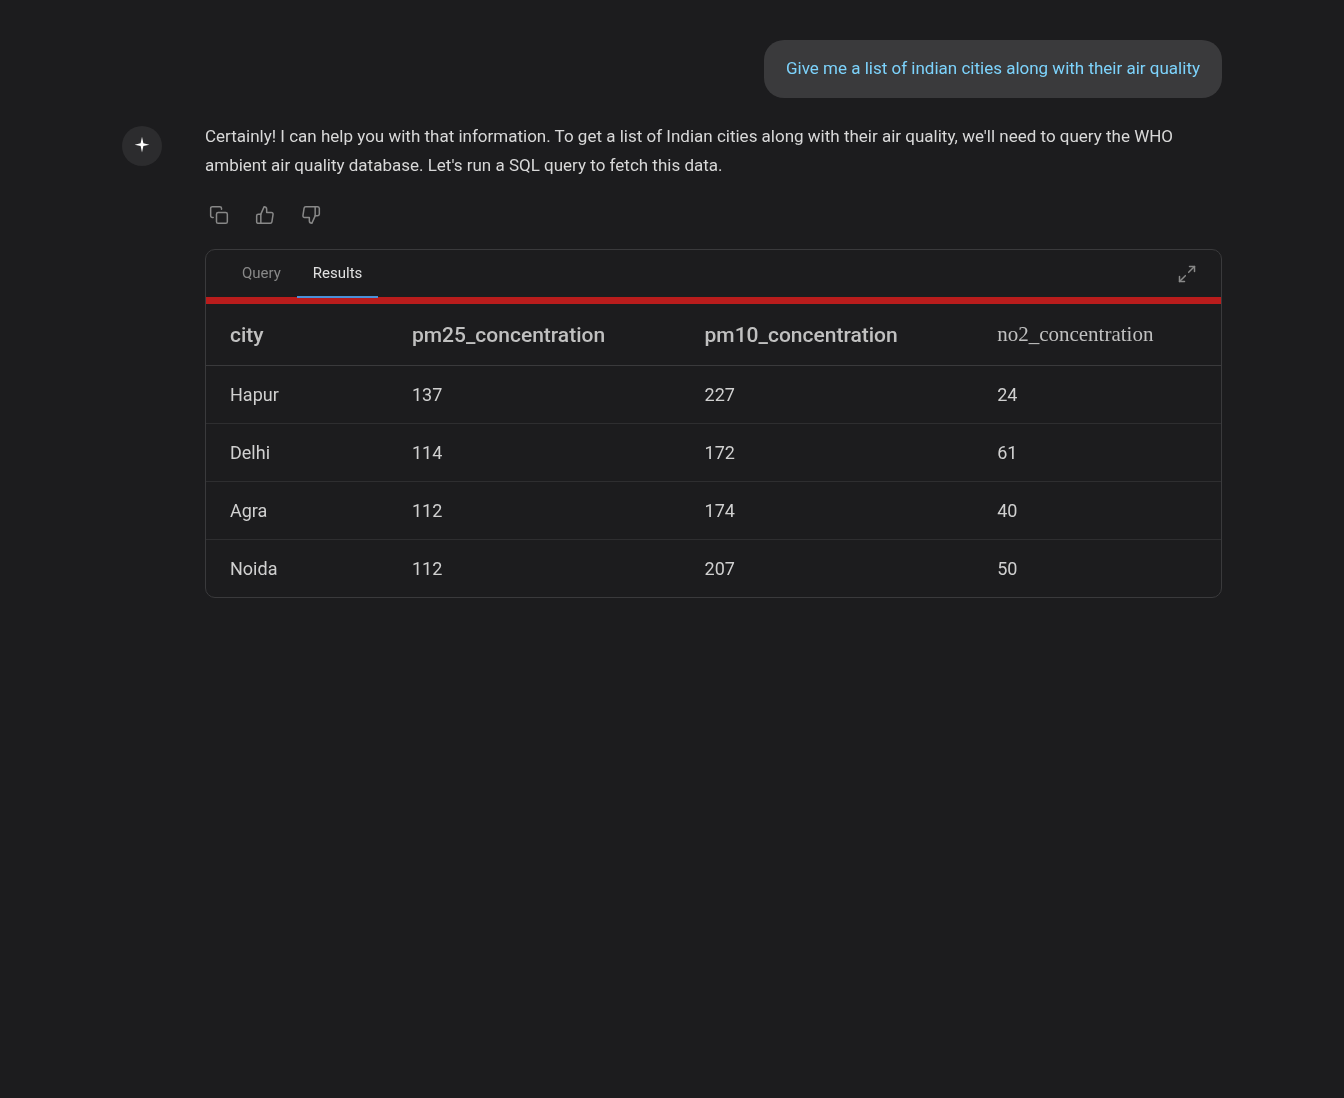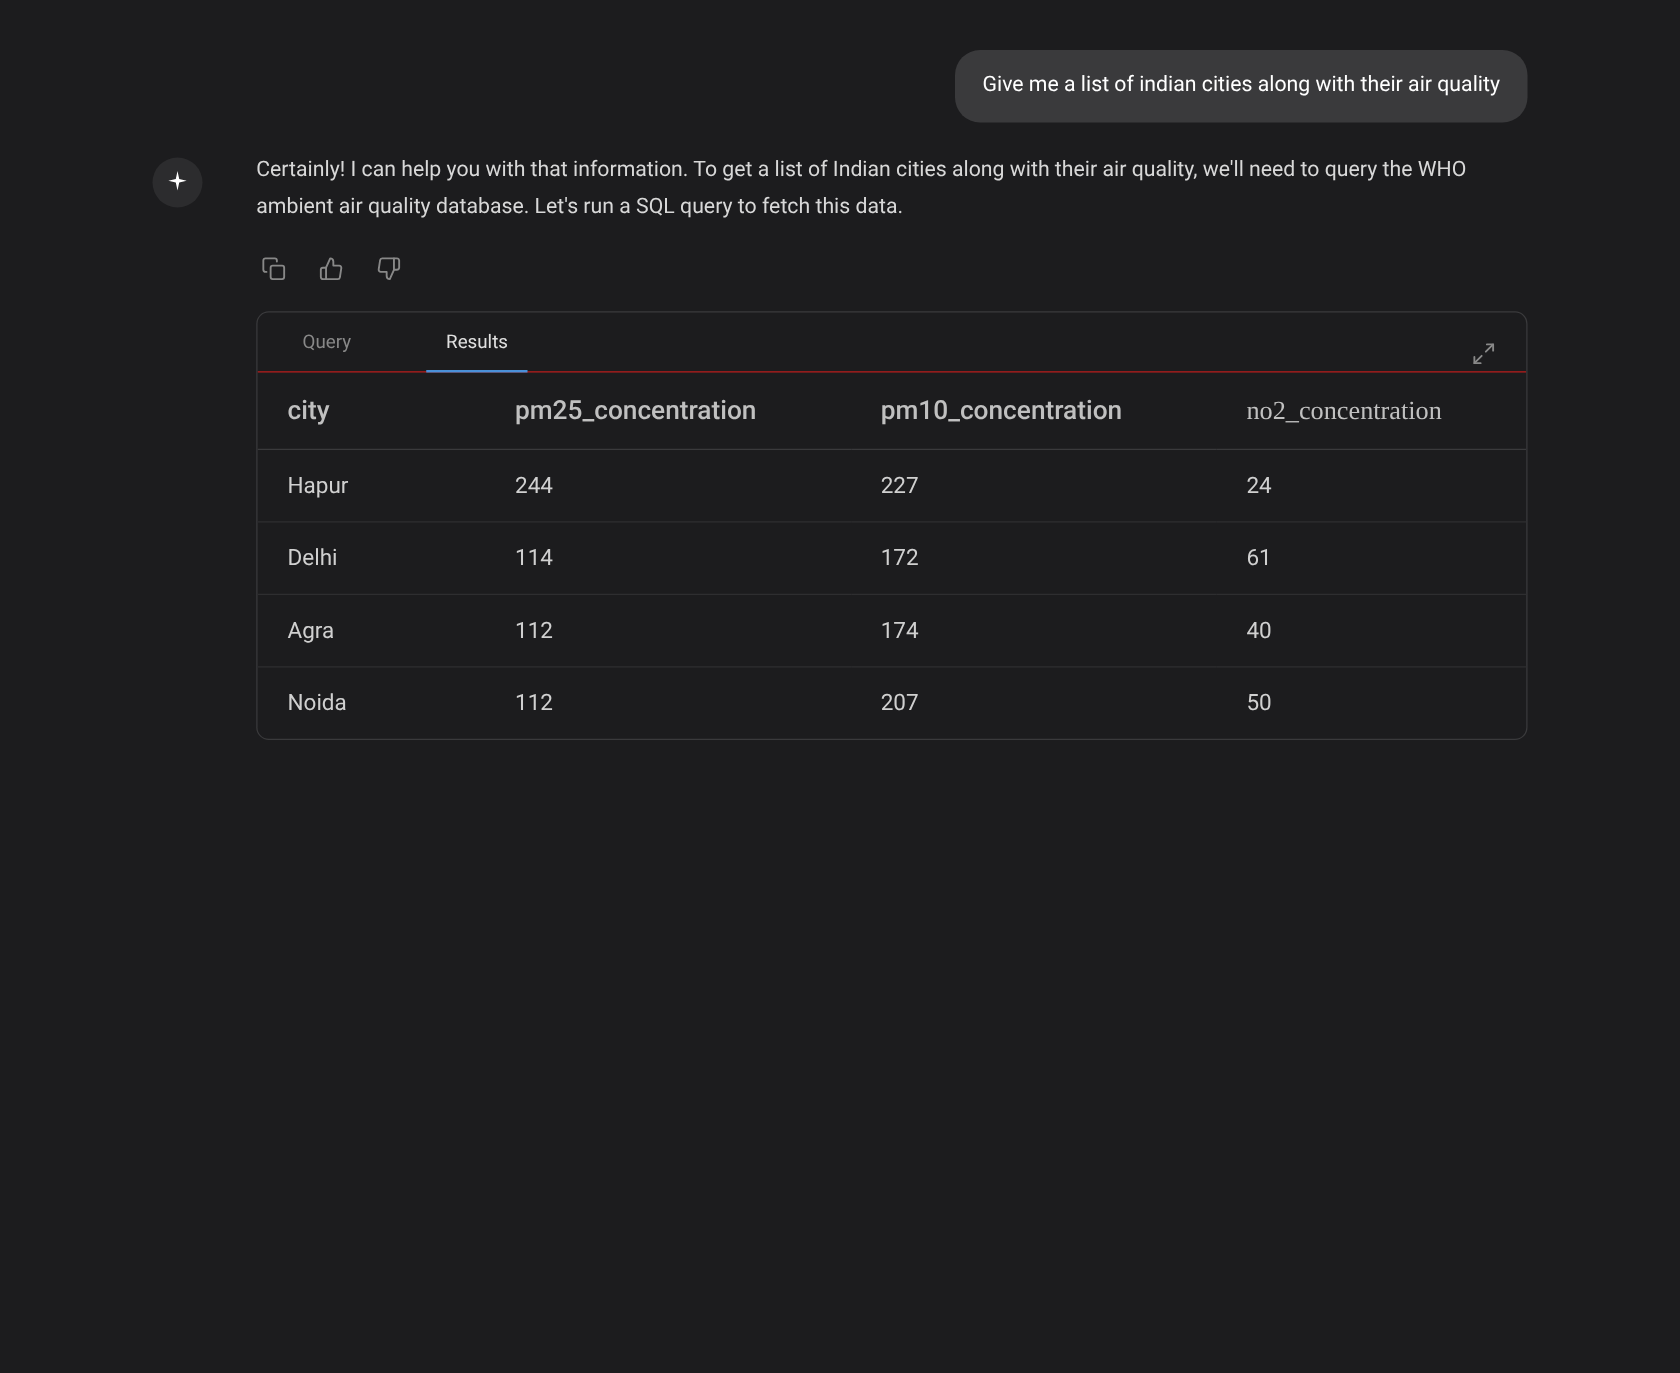--- a/index.html
+++ b/index.html
@@ -29,21 +29,21 @@
     }
 
     
     .user-message-row {
       display: flex;
       justify-content: flex-end;
     }
 
     .user-bubble {
       background-color: #3a3a3c;
-      color: #ffffff;
+      color: #7dd3fc;
       border-radius: 20px;
       padding: 16px 22px;
       max-width: 680px;
       font-size: 17px;
       line-height: 1.5;
     }
 
     
     .assistant-message-row {
       display: flex;
@@ -111,25 +111,24 @@
     
     .results-panel {
       background-color: #1c1c1e;
       border: 1px solid #3a3a3c;
       border-radius: 10px;
       overflow: hidden;
     }
 
     .panel-tabs {
       display: flex;
-      align-items: flex-end;
+      align-items: center;
       padding: 0 20px;
-      border-bottom: 1px solid #b91c1c;
+      border-bottom: 7px solid #b91c1c;
       position: relative;
-      gap: 44px;
     }
 
     .tab-item {
       padding: 14px 16px;
       font-size: 15px;
       cursor: pointer;
       color: #888;
       border-bottom: 2px solid transparent;
       margin-bottom: -1px;
     }
@@ -255,21 +254,21 @@
             <tr>
               <th class="col-city">city</th>
               <th class="col-pm25">pm25_concentration</th>
               <th class="col-pm10">pm10_concentration</th>
               <th class="col-no2">no2_concentration</th>
             </tr>
           </thead>
           <tbody id="table-body">
           <tr>
                 <td>Hapur</td>
-                <td>244</td>
+                <td>137</td>
                 <td>227</td>
                 <td>24</td>
               </tr>
               <tr>
                 <td>Delhi</td>
                 <td>114</td>
                 <td>172</td>
                 <td>61</td>
               </tr>
               <tr>

